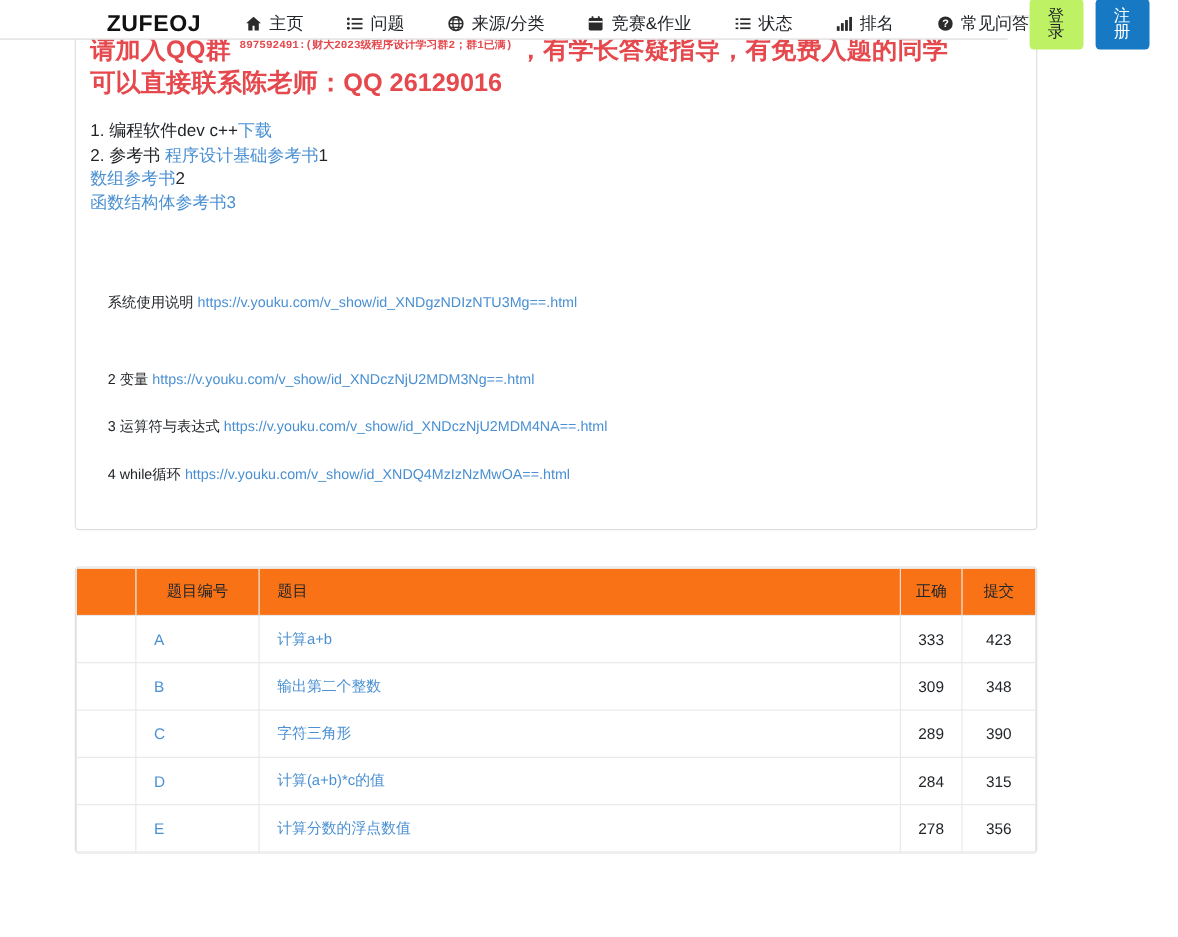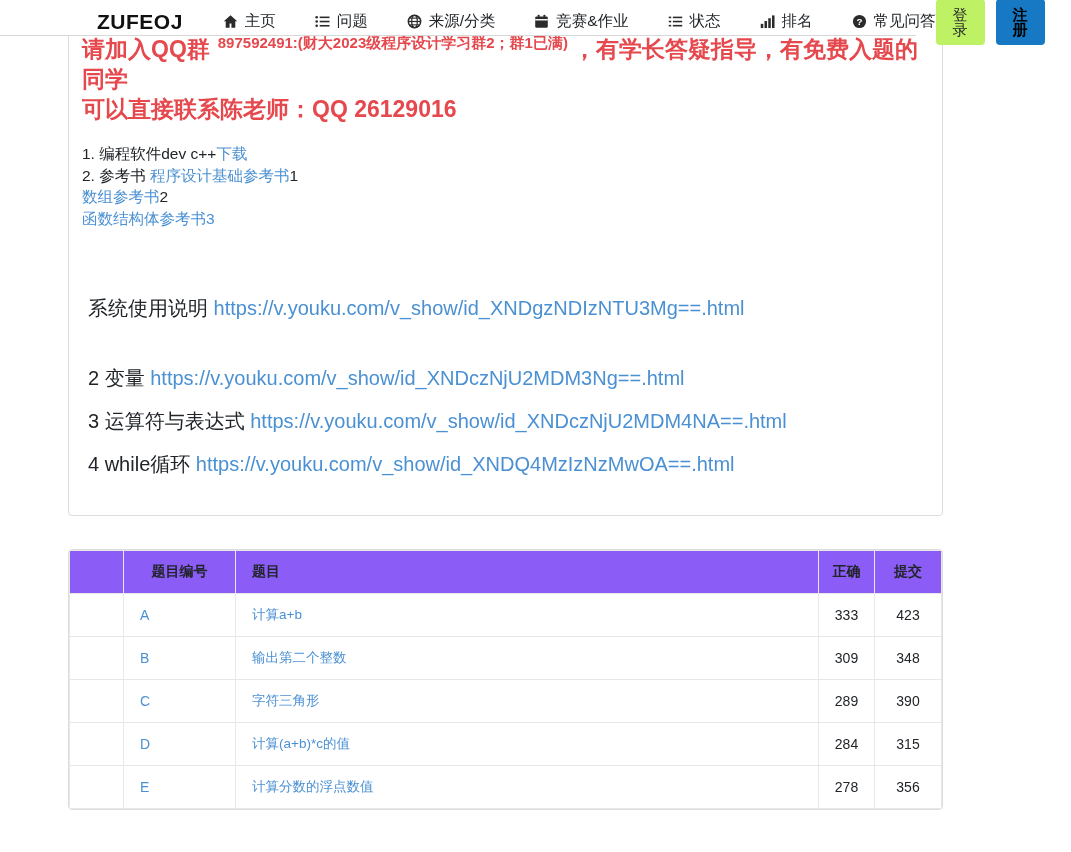--- a/index.html
+++ b/index.html
@@ -17,44 +17,44 @@
     display:flex; align-items:center;
     padding:8px 56px 0 97px; overflow:visible;
   }
   .logo { font-size:21px; font-weight:bold; letter-spacing:.5px; margin-right:40px; cursor:pointer; color:#111; }
   .nav-items { display:flex; align-items:center; gap:39px; flex:1; }
   .nav-item { display:flex; align-items:center; gap:7px; font-size:15.5px; color:#212529; cursor:pointer; white-space:nowrap; }
   .nav-item svg { width:15px; height:15px; fill:#2b2b2b; display:block; }
   .btn { border:none; border-radius:4px; font-size:15px; line-height:1;
          padding:8px 17px; cursor:pointer; font-family:inherit; }
   .btn-login { background:#bef264; color:#212529; margin-right:11px; }
-  .btn-register { background:#1779c4; color:#000000; font-weight:bold; }
+  .btn-register { background:#1779c4; color:#ffffff; font-weight:normal; }
 
   
   main { position:absolute; left:68px; top:0; width:875px; }
 
   .card { background:#fff; border:1px solid #dddddd; border-radius:4px; }
   .card-notice { margin-top:14px; padding:13px 13px 40px 13px; }
 
   .notice-line { margin:0; font-size:23px; line-height:30px; font-weight:bold; color:#e5484d; }
-  .notice-small { font-size:15px; vertical-align:9px; margin:0 5px 0 8px; }
+  .notice-small { font-size:10px; vertical-align:9px; margin:0 5px 0 8px;font-family:Liberation Mono, monospace; }
 
   #resources { margin-top:19px; font-size:15.5px; line-height:21.5px; color:#212529; }
   .res-line { margin:0; }
   a.lnk, span.lnk { color:#4a90d2; text-decoration:none; cursor:pointer; }
 
-  #videos p { margin:22px 0 0 6px; font-size:20px; line-height:21px; color:#212529; }
+  #videos p { margin:22px 0 0 16px; font-size:13px; line-height:21px; color:#212529; }
   #videos p:nth-child(1) { margin-top:69px; }
   #videos p:nth-child(2) { margin-top:49px; }
 
   
   .table-card { margin-top:33px; border:1px solid #dddddd; border-radius:4px; overflow:hidden; }
   table { width:100%; border-collapse:collapse; font-size:14px; table-layout:fixed; }
   th, td { border:1px solid #e7e7e7; vertical-align:middle; padding:0; }
-  th { background:#8b5cf6; font-weight:bold; height:43px; color:#212529; }
+  th { background:#f97316; font-weight:normal; height:43px; color:#212529; }
   td { height:43px; background:#fff; }
   .col0 { width:54px; }
   .col1 { width:112px; }
   .col3 { width:56px; }
   .col4 { width:67px;margin-left:30px; }
   .cell-left  { text-align:left; padding-left:16px; }
   .cell-center { text-align:center; }
   td .prob-id { color:#4a90d2; cursor:pointer; }
   td .prob-title { color:#4a90d2; font-size:13.5px; cursor:pointer; }
 </style>

